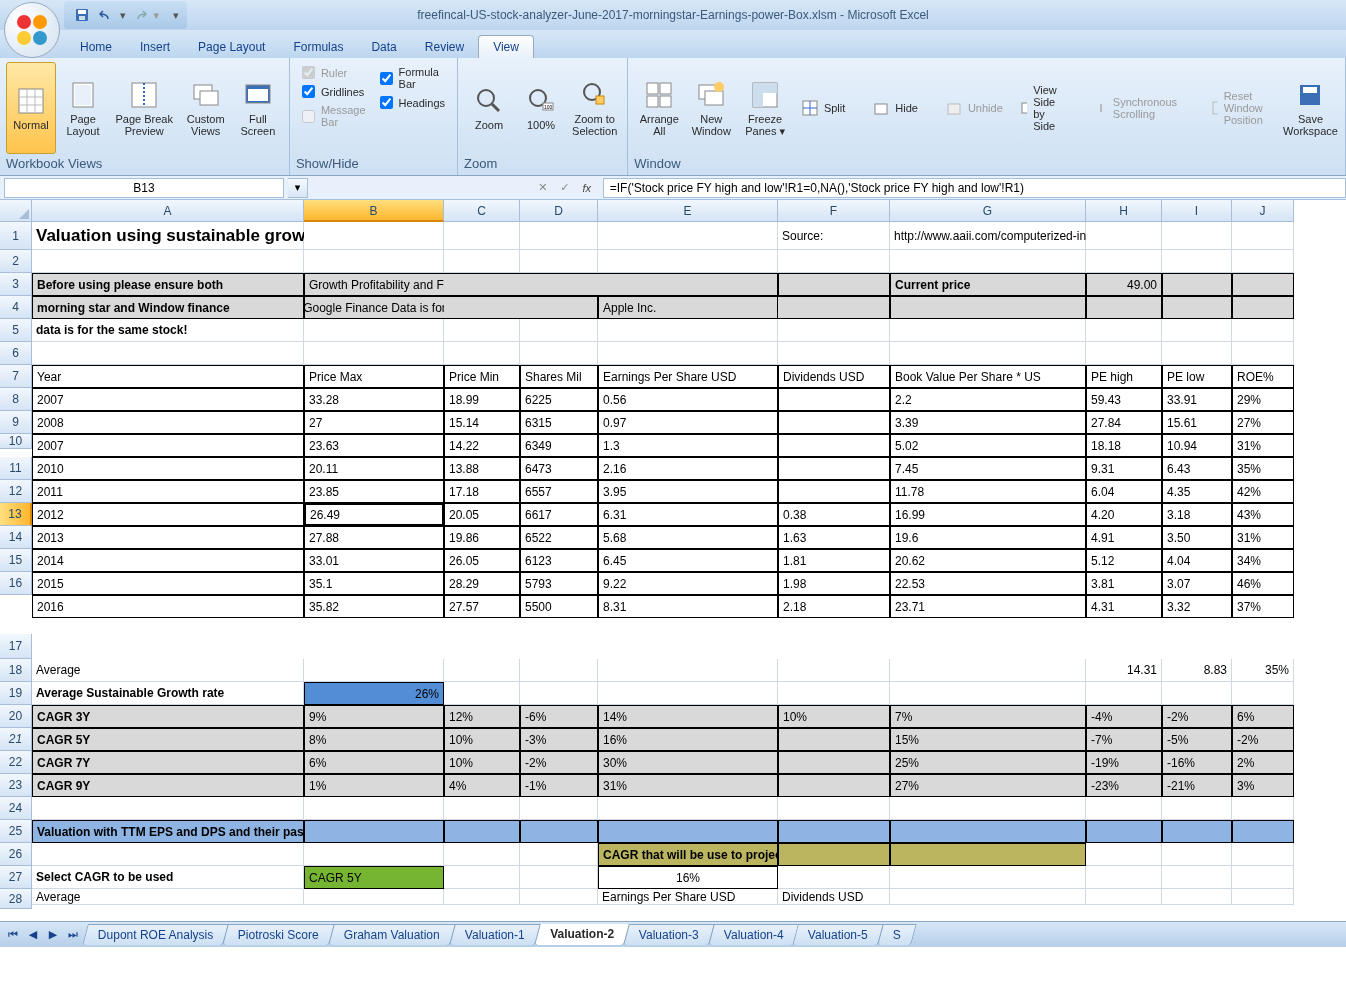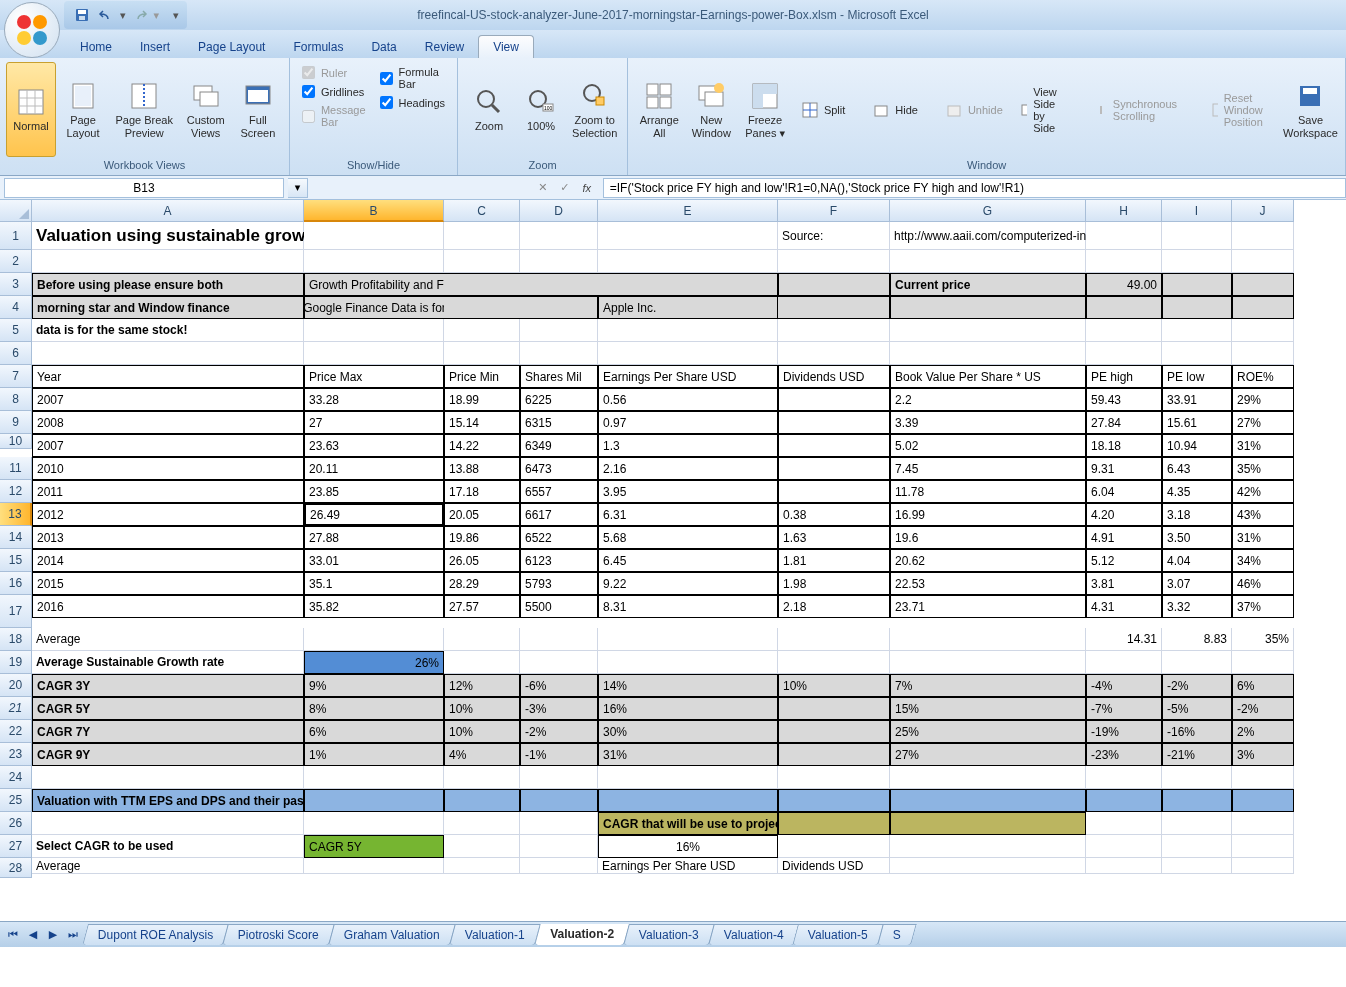--- a/index.html
+++ b/index.html
@@ -8,21 +8,21 @@
 .office-btn{width:56px;height:56px;border-radius:50%;position:absolute;top:2px;left:4px;z-index:20;background:radial-gradient(circle at 30% 30%,#fff,#d0e0f0);border:1px solid #9ab;display:flex;align-items:center;justify-content:center}
 .office-logo{width:36px;height:36px}
 .qat{margin-left:64px;height:28px;display:flex;align-items:center;gap:4px;background:linear-gradient(to bottom,#c8dff3,#a9c8e8);border-radius:4px;padding:0 8px}
 .qat-btn{width:20px;height:20px;display:flex;align-items:center;justify-content:center;cursor:pointer}
 .title-text{position:absolute;left:50%;transform:translateX(-50%);color:#3b5a7a;font-size:12px}
 .tabs-row{height:28px;background:linear-gradient(to bottom,#d7e7f7,#bdd6ef);display:flex;align-items:flex-end;padding-left:66px}
 .tab{padding:4px 14px;color:#15428b;font-size:12px;cursor:pointer;border-radius:4px 4px 0 0}
 .tab.active{background:linear-gradient(to bottom,#fdfdfe,#e8f1fb);border:1px solid #9ab;border-bottom:none;color:#15428b}
 .ribbon{height:118px;background:linear-gradient(to bottom,#e8f1fb,#cde0f3);border-bottom:1px solid #8aa7c5;display:flex}
 .rgroup{border-right:1px solid #a4c0dd;padding:4px 6px 2px 6px;display:flex;flex-direction:column;position:relative}
-.rgroup-label{text-align:center;color:#3b5a7a;font-size:11px;padding:2px 0}
+.rgroup-label{text-align:left;color:#3b5a7a;font-size:13px;padding:2px 0}
 .rgroup-body{flex:1;display:flex;gap:2px}
 .rbtn-big{display:flex;flex-direction:column;align-items:center;justify-content:center;padding:2px 4px;cursor:pointer;border-radius:3px;text-align:center;min-width:50px}
 .rbtn-big.selected{background:linear-gradient(to bottom,#ffe8a6,#ffc44d);border:1px solid #c8a030}
 .rbtn-text{font-size:11px;color:#2a2a2a;margin-top:2px;line-height:1.1}
 .ricon{width:32px;height:32px}
 .rchk-col{display:flex;flex-direction:column;gap:6px;padding:4px 6px}
 .rchk{display:flex;align-items:center;gap:6px;font-size:11px;color:#2a2a2a}
 .rchk input{width:13px;height:13px}
 .rchk.disabled{color:#999}
 .rbtn-row{display:flex;gap:16px;padding:2px}
@@ -489,21 +489,21 @@
       <div class="cell bord">2015</div>
       <div class="cell bord">35.1</div>
       <div class="cell bord">28.29</div>
       <div class="cell bord">5793</div>
       <div class="cell bord">9.22</div>
       <div class="cell bord">1.98</div>
       <div class="cell bord">22.53</div>
       <div class="cell bord">3.81</div>
       <div class="cell bord">3.07</div>
       <div class="cell bord">46%</div>
-      <div class="row-hdr" style="height: 33px;">17</div>
+      <div class="row-hdr" style="height: 25px; margin-top: 39px;">17</div>
       <div class="cell bord">2016</div>
       <div class="cell bord">35.82</div>
       <div class="cell bord">27.57</div>
       <div class="cell bord">5500</div>
       <div class="cell bord">8.31</div>
       <div class="cell bord">2.18</div>
       <div class="cell bord">23.71</div>
       <div class="cell bord">4.31</div>
       <div class="cell bord">3.32</div>
       <div class="cell bord">37%</div>

